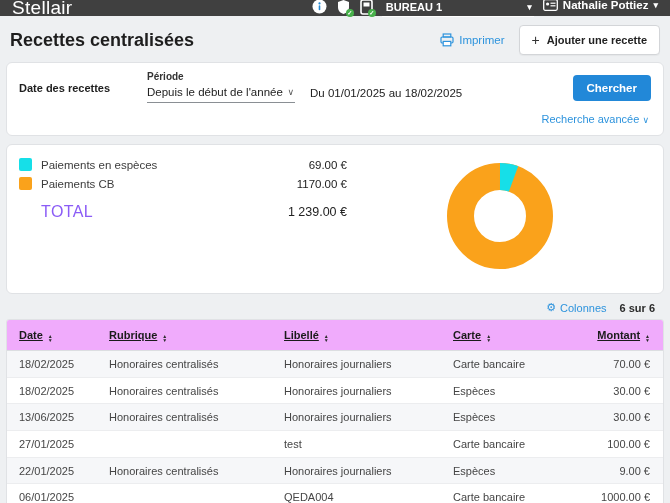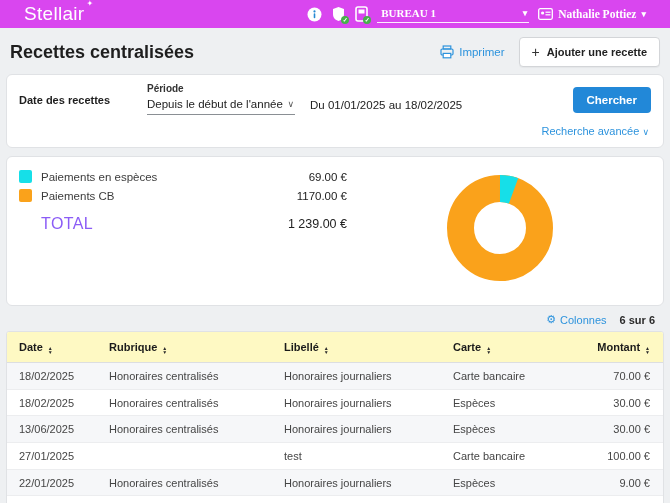--- a/index.html
+++ b/index.html
@@ -1,24 +1,24 @@
 <!DOCTYPE html>
 <html><head>
 <meta charset="utf-8">
 <style>
   * { margin:0; padding:0; box-sizing:border-box; }
   html,body { width:670px; height:503px; overflow:hidden; background:#eef0f2;
     font-family:"Liberation Sans", sans-serif; }
 
   
-  .topbar { height:28px; background:#d946ef; display:flex; align-items:center;
-    padding:0 24px; color:#fff; }
+  .topbar { height:16px; background:#404040; display:flex; align-items:center;
+    padding:0 12px; color:#fff; }
   .logo { font-size:19px; font-weight:400; letter-spacing:.3px; position:relative; padding-right:8px; }
   .logo .spark { position:absolute; top:-4px; right:-1px; font-size:8px; }
-  .topbar-right { margin-left:auto; display:flex; align-items:center; gap:9px;font-family:Liberation Serif, serif; }
+  .topbar-right { margin-left:auto; display:flex; align-items:flex-start; gap:9px; }
   .tb-icon { position:relative; display:flex; align-items:center; }
   .badge { position:absolute; right:-3px; bottom:-2px; width:8px; height:8px;
     background:#47b04b; border-radius:50%; color:#fff; font-size:6px; line-height:8px;
     text-align:center; font-weight:bold; }
   .office-select { display:flex; align-items:center; justify-content:space-between;
     width:152px; border-bottom:1px solid rgba(255,255,255,.9); padding:2px 2px 3px 4px;
     font-size:11px; font-weight:bold; cursor:pointer; }
   .office-select .caret { font-size:9px; margin-left:6px; }
   .user-menu { display:flex; align-items:center; gap:5px; font-size:11.5px; font-weight:bold; cursor:pointer; }
   .user-menu .caret { font-size:9px; }
@@ -68,22 +68,22 @@
   
   .meta-row { display:flex; justify-content:flex-end; align-items:center; gap:13px; padding:7px 15px 5px 0; }
   .colonnes-link { display:flex; align-items:center; gap:4px; color:#2d93dd; font-size:11px; cursor:pointer; }
   .colonnes-link .gear { font-size:11px; }
   .row-count { font-size:11px; font-weight:bold; color:#2b2b2b; }
 
   
   .table-card { border-radius:3px; height:192px; overflow:hidden; margin-bottom:0; }
   table { width:100%; border-collapse:collapse; table-layout:fixed; }
   col.c1{width:102px} col.c2{width:175px} col.c3{width:169px} col.c4{width:130px}
-  th { text-align:left; font-size:11px; font-weight:bold; color:#1b1b1b; background:#fef9c3;
-    padding:9px 0 8px 0; border-bottom:1px solid #dcdee1; cursor:pointer; }
+  th { text-align:left; font-size:11px; font-weight:bold; color:#1b1b1b; background:#f0abfc;
+    padding:9px 0 8px 0; border-bottom:1px solid #dcdee1; cursor:pointer;text-decoration:underline; }
   th:first-child { padding-left:12px; }
   th:last-child { text-align:right; padding-right:13px; }
   .sort { display:inline-flex; flex-direction:column; margin-left:5px; vertical-align:1px; }
   .sort i { font-style:normal; font-size:5px; line-height:4px; color:#2b2b2b; }
   td { font-size:11px; color:#454545; height:26.7px; padding:0 0 0 0; border-bottom:1px solid #ecedef;
     overflow:hidden; white-space:nowrap; }
   td:first-child { padding-left:12px; }
   td.num { text-align:right; padding-right:13px; }
   tbody tr:nth-child(odd) { background:#f6f7f9; }
   tbody tr:nth-child(even) { background:#fff; }

